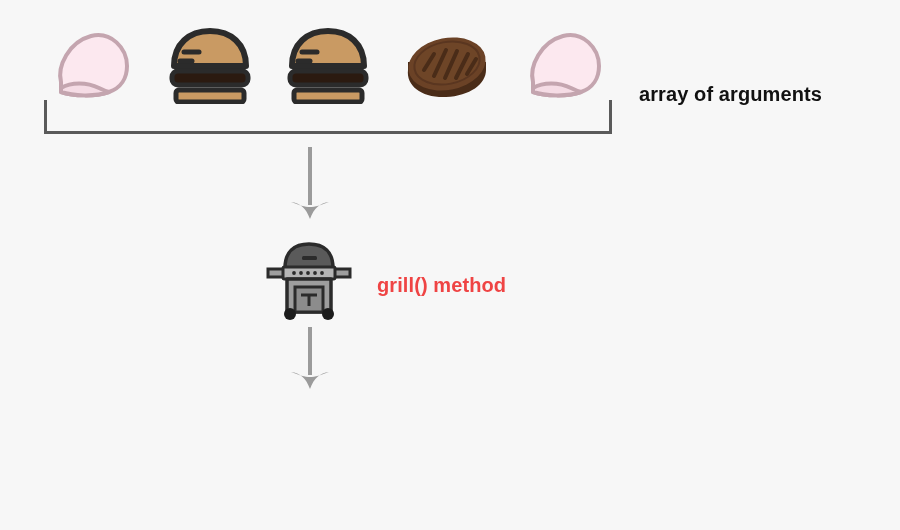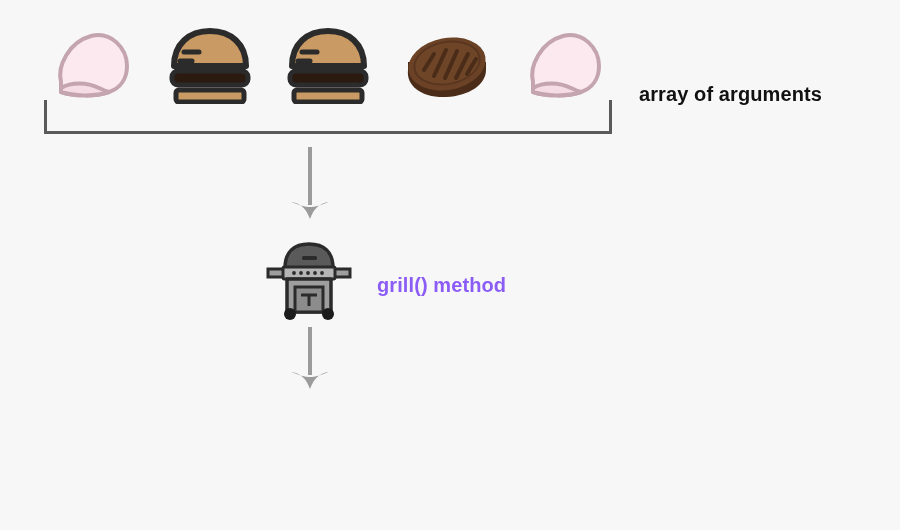--- a/index.html
+++ b/index.html
@@ -62,21 +62,21 @@
     color: #111111;
     letter-spacing: 0.1px;
     white-space: nowrap;
   }
   #grill-label {
     position: absolute;
     left: 377px;
     top: 274px;
     font-size: 20px;
     font-weight: bold;
-    color: #8b5cf6;
+    color: #ef4444;
     letter-spacing: 0.1px;
     white-space: nowrap;
   }
   #console-label {
     position: absolute;
     left: 143px;
     top: 415px;
     font-size: 25px;
     font-weight: normal;
     color: #1d1d1d;

